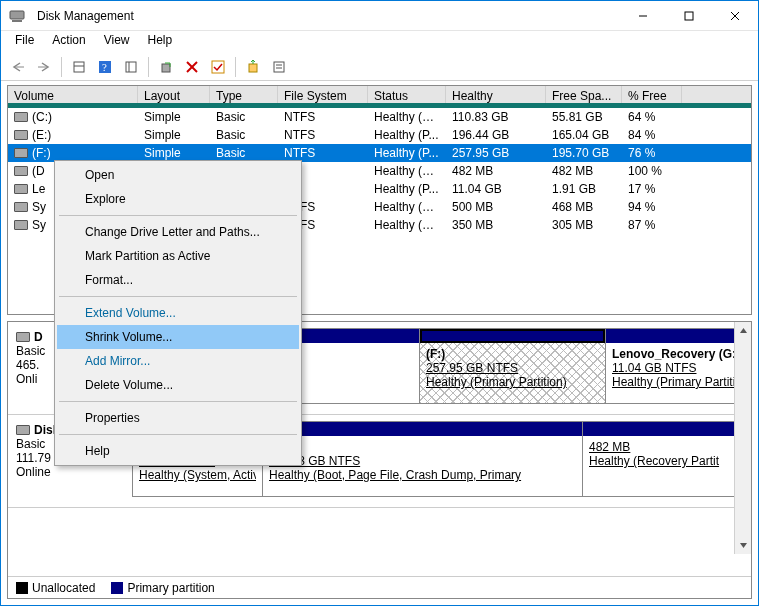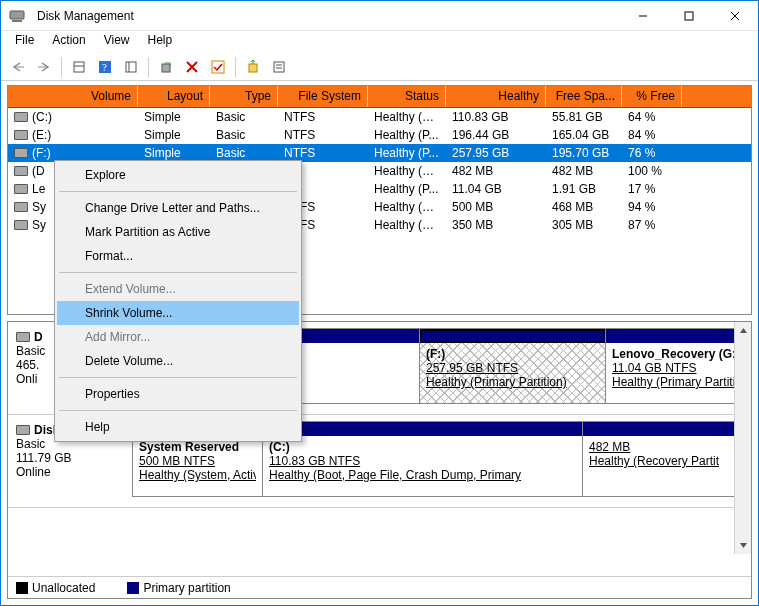--- a/index.html
+++ b/index.html
@@ -25,21 +25,21 @@
   .titlebar .title { flex: 1; padding-left: 12px; }
   .titlebar .wbtns { display:flex; }
   .titlebar .wbtn { width: 46px; height: 29px; display:flex; align-items:center; justify-content:center; }
   .menubar { height: 22px; display:flex; align-items:flex-start; padding: 0 6px; gap: 2px; }
   .menubar .mitem { padding: 2px 8px; }
   .toolbar { height: 28px; display:flex; align-items:center; padding: 0 6px; gap: 4px; border-bottom: 1px solid #d0d0d0; }
   .toolbar .tbtn { width: 22px; height:22px; display:flex; align-items:center; justify-content:center; border:1px solid transparent; }
   .toolbar .tsep { width:1px; height:20px; background:#ccc; margin:0 2px; }
   .content { display:flex; flex-direction:column; height: calc(606px - 30px - 22px - 28px - 2px); padding: 4px 6px 6px 6px; gap:6px; }
   .listpane { border:1px solid #888; height: 230px; display:flex; flex-direction:column; position:relative; background:#fff; }
-  .listhead { display:flex; height:22px; background:#f97316; border-bottom:1px solid #0f766e;text-align:right; }
+  .listhead { display:flex; height:22px; background:#e5e5e5; border-bottom:5px solid #0f766e; }
   .listhead .col { border-right:1px solid #d0d0d0; padding: 3px 6px; overflow:hidden; white-space:nowrap; text-overflow:ellipsis; }
   .listbody { flex:1; overflow:hidden; }
   .row { display:flex; height:18px; line-height:18px; }
   .row.sel { background:#0078d7; color:#fff; }
   .row .cell { padding: 0 6px; overflow:hidden; white-space:nowrap; text-overflow:ellipsis; }
   .volcell { display:flex; align-items:center; gap:4px; }
   .col0{width:130px}.col1{width:72px}.col2{width:68px}.col3{width:90px}.col4{width:78px}.col5{width:100px}.col6{width:76px}.col7{width:60px}
   .diskpane { flex:1; border:1px solid #888; display:flex; flex-direction:column; overflow:hidden; background:#fff;}
   .diskscroll { flex:1; overflow:hidden; position:relative;}
   .diskrow { display:flex; border-bottom:1px solid #ccc; padding: 6px 6px 10px 6px; gap:0; }
@@ -47,28 +47,28 @@
   .diskinfo .dname { font-weight:bold; display:flex; align-items:center; gap:4px; }
   .diskparts { flex:1; display:flex; gap:0; border:1px solid #888; }
   .partbox { border-right:1px solid #888; display:flex; flex-direction:column; min-width:0;}
   .partbox:last-child{border-right:none;}
   .partcap { height:14px; background:#000080; }
   .partcap.sel { outline:2px solid #000; outline-offset:-2px; }
   .partbody { padding:4px 6px; flex:1; overflow:hidden; font-size:12px; }
   .partbody .ptitle { font-weight:bold; white-space:nowrap; overflow:hidden; text-overflow:clip; }
   .partbody .pline { white-space:nowrap; overflow:hidden; text-overflow:clip;text-decoration:underline; }
   .hatched { background-color:#fff; background-image: repeating-linear-gradient(45deg, #bcbcbc 0, #bcbcbc 1px, transparent 1px, transparent 6px), repeating-linear-gradient(-45deg, #bcbcbc 0, #bcbcbc 1px, transparent 1px, transparent 6px); }
-  .legend { height:22px; border-top:1px solid #ccc; display:flex; align-items:center; gap:32px; padding:0 8px; }
+  .legend { height:22px; border-top:1px solid #ccc; display:flex; align-items:center; gap:16px; padding:0 8px; }
   .legend .sw { width:12px; height:12px; display:inline-block; margin-right:4px; vertical-align:-2px;}
   .scrolltrack { position:absolute; right:0; top:0; bottom:22px; width:17px; border-left:1px solid #d0d0d0; background:#f0f0f0; display:flex; flex-direction:column; justify-content:space-between; align-items:center;}
   .scrollbtn{width:17px;height:17px;display:flex;align-items:center;justify-content:center;}
   
   .ctxmenu { position:absolute; top:160px; left:54px; width:248px; background:#f0f0f0; border:1px solid #a0a0a0; box-shadow: 3px 3px 5px rgba(0,0,0,.25); padding:2px; z-index:50; }
   .ctxmenu .citem { height:24px; display:flex; align-items:center; padding: 0 28px; white-space:nowrap; }
-  .ctxmenu .citem.disabled { color:#737373; }
+  .ctxmenu .citem.disabled { color:#0369a1; }
   .ctxmenu .citem.hover { background:#91c9f7; }
   .ctxmenu .csep { height:1px; background:#c0c0c0; margin:4px 2px; }
   .diskicon{width:14px;height:10px;border:1px solid #555;border-radius:1px;background:#aaa;position:relative;display:inline-block;}
   .appicon{width:16px;height:16px;}
 </style>
 </head>
 <body>
 
 <div class="titlebar">
   <svg class="appicon" viewBox="0 0 16 16">
@@ -369,20 +369,21 @@
       </div>
     </div>
     <div class="legend">
       <span><span class="sw" style="background:#000"></span><span>Unallocated</span></span>
       <span><span class="sw" style="background:#000080"></span><span>Primary partition</span></span>
     </div>
   </div>
 </div>
 
 <div class="ctxmenu" id="ctxmenu">
+    <div class="citem">Open</div>
     <div class="citem">Explore</div>
     <div class="csep"></div>
     <div class="citem">Change Drive Letter and Paths...</div>
     <div class="citem">Mark Partition as Active</div>
     <div class="citem">Format...</div>
     <div class="csep"></div>
     <div class="citem disabled">Extend Volume...</div>
     <div class="citem hover">Shrink Volume...</div>
     <div class="citem disabled">Add Mirror...</div>
     <div class="citem">Delete Volume...</div>

